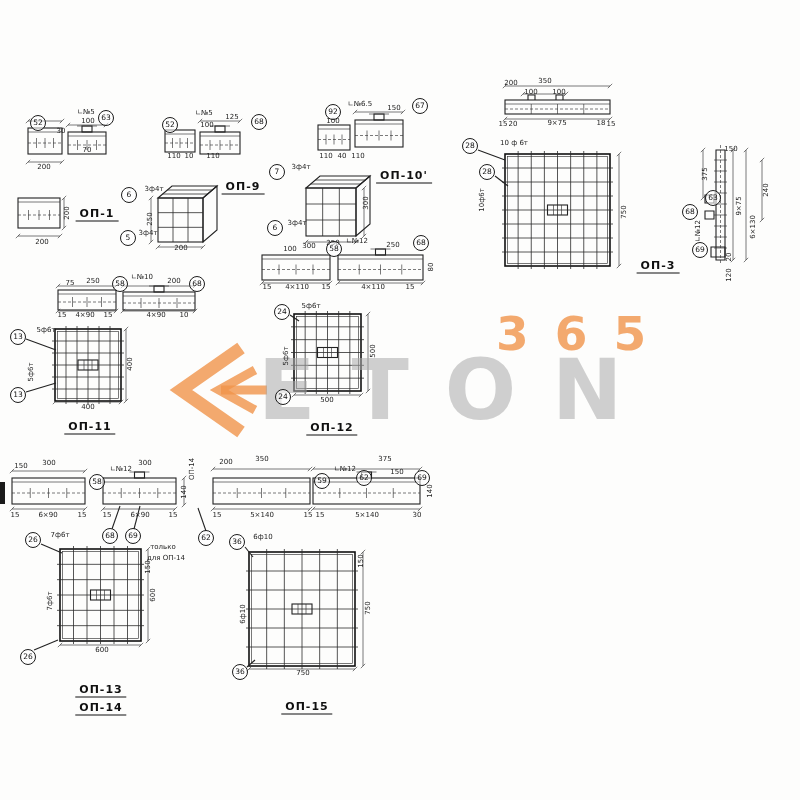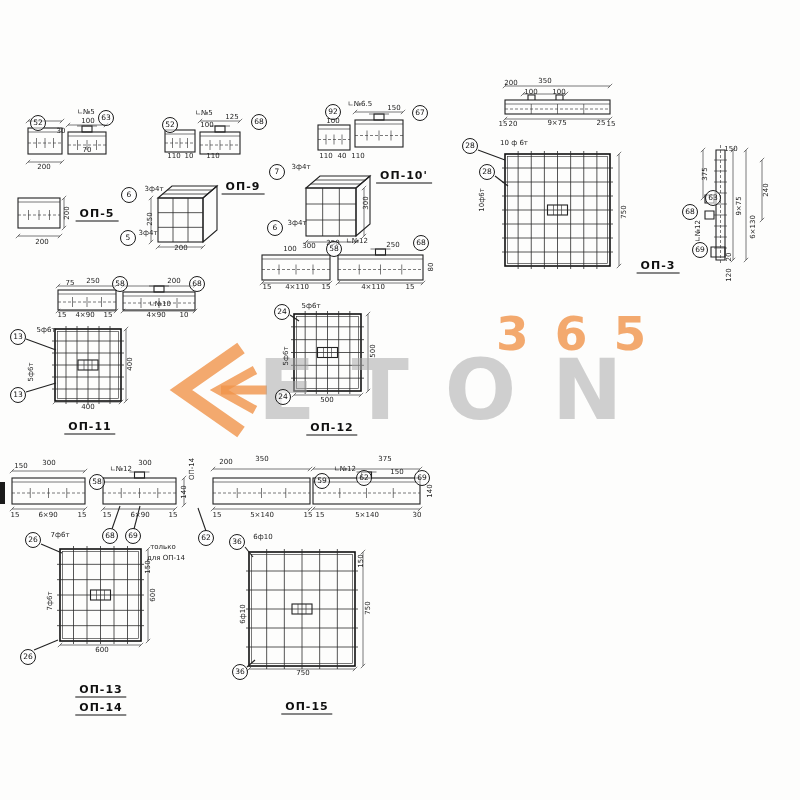--- a/index.html
+++ b/index.html
@@ -563,21 +563,21 @@
       <span class="dim" style="left: 357px; top: 241px; transform: translate(-50%, -50%);">∟№12</span>
       <span class="dim" style="left: 393px; top: 245px; transform: translate(-50%, -50%);">250</span>
       <span class="dim" style="left: 267px; top: 287px; transform: translate(-50%, -50%);">15</span>
       <span class="dim" style="left: 297px; top: 287px; transform: translate(-50%, -50%);">4×110</span>
       <span class="dim" style="left: 326px; top: 287px; transform: translate(-50%, -50%);">15</span>
       <span class="dim" style="left: 373px; top: 287px; transform: translate(-50%, -50%);">4×110</span>
       <span class="dim" style="left: 410px; top: 287px; transform: translate(-50%, -50%);">15</span>
       <span class="dim" style="left: 431px; top: 267px; transform: translate(-50%, -50%) rotate(-90deg);">80</span>
       <span class="dim" style="left: 70px; top: 283px; transform: translate(-50%, -50%);">75</span>
       <span class="dim" style="left: 93px; top: 281px; transform: translate(-50%, -50%);">250</span>
-      <span class="dim" style="left: 160px; top: 277px; transform: translate(-50%, -50%); margin-top: 27px;">∟№10</span>
+      <span class="dim" style="left: 142px; top: 277px; transform: translate(-50%, -50%);">∟№10</span>
       <span class="dim" style="left: 174px; top: 281px; transform: translate(-50%, -50%);">200</span>
       <span class="dim" style="left: 62px; top: 315px; transform: translate(-50%, -50%);">15</span>
       <span class="dim" style="left: 85px; top: 315px; transform: translate(-50%, -50%);">4×90</span>
       <span class="dim" style="left: 108px; top: 315px; transform: translate(-50%, -50%);">15</span>
       <span class="dim" style="left: 156px; top: 315px; transform: translate(-50%, -50%);">4×90</span>
       <span class="dim" style="left: 184px; top: 315px; transform: translate(-50%, -50%);">10</span>
       <span class="dim" style="left: 46px; top: 330px; transform: translate(-50%, -50%);">5ф6т</span>
       <span class="dim" style="left: 31px; top: 372px; transform: translate(-50%, -50%) rotate(-90deg);">5ф6т</span>
       <span class="dim" style="left: 130px; top: 364px; transform: translate(-50%, -50%) rotate(-90deg);">400</span>
       <span class="dim" style="left: 88px; top: 407px; transform: translate(-50%, -50%);">400</span>
@@ -585,21 +585,21 @@
       <span class="dim" style="left: 286px; top: 356px; transform: translate(-50%, -50%) rotate(-90deg);">5ф6т</span>
       <span class="dim" style="left: 373px; top: 351px; transform: translate(-50%, -50%) rotate(-90deg);">500</span>
       <span class="dim" style="left: 327px; top: 400px; transform: translate(-50%, -50%);">500</span>
       <span class="dim" style="left: 511px; top: 83px; transform: translate(-50%, -50%);">200</span>
       <span class="dim" style="left: 545px; top: 81px; transform: translate(-50%, -50%);">350</span>
       <span class="dim" style="left: 531px; top: 92px; transform: translate(-50%, -50%);">100</span>
       <span class="dim" style="left: 559px; top: 92px; transform: translate(-50%, -50%);">100</span>
       <span class="dim" style="left: 503px; top: 124px; transform: translate(-50%, -50%);">15</span>
       <span class="dim" style="left: 513px; top: 124px; transform: translate(-50%, -50%);">20</span>
       <span class="dim" style="left: 557px; top: 123px; transform: translate(-50%, -50%);">9×75</span>
-      <span class="dim" style="left: 601px; top: 123px; transform: translate(-50%, -50%);">25</span>
+      <span class="dim" style="left: 601px; top: 123px; transform: translate(-50%, -50%);">18</span>
       <span class="dim" style="left: 611px; top: 124px; transform: translate(-50%, -50%);">15</span>
       <span class="dim" style="left: 514px; top: 143px; transform: translate(-50%, -50%);">10 ф 6т</span>
       <span class="dim" style="left: 482px; top: 200px; transform: translate(-50%, -50%) rotate(-90deg);">10ф6т</span>
       <span class="dim" style="left: 624px; top: 212px; transform: translate(-50%, -50%) rotate(-90deg);">750</span>
       <span class="dim" style="left: 731px; top: 149px; transform: translate(-50%, -50%);">150</span>
       <span class="dim" style="left: 705px; top: 174px; transform: translate(-50%, -50%) rotate(-90deg);">375</span>
       <span class="dim" style="left: 739px; top: 206px; transform: translate(-50%, -50%) rotate(-90deg);">9×75</span>
       <span class="dim" style="left: 698px; top: 231px; transform: translate(-50%, -50%) rotate(-90deg);">∟№12</span>
       <span class="dim" style="left: 753px; top: 227px; transform: translate(-50%, -50%) rotate(-90deg);">6×130</span>
       <span class="dim" style="left: 766px; top: 190px; transform: translate(-50%, -50%) rotate(-90deg);">240</span>
@@ -641,21 +641,21 @@
       <span class="dim" style="left: 368px; top: 608px; transform: translate(-50%, -50%) rotate(-90deg);">750</span>
       <span class="dim" style="left: 303px; top: 673px; transform: translate(-50%, -50%);">750</span>
       <span class="dim" style="left: 243px; top: 614px; transform: translate(-50%, -50%) rotate(-90deg);">6ф10</span>
       <span class="callout" style="left: 38px; top: 123px; transform: translate(-50%, -50%);">52</span>
       <span class="callout" style="left: 106px; top: 118px; transform: translate(-50%, -50%);">63</span>
       <span class="callout" style="left: 170px; top: 125px; transform: translate(-50%, -50%);">52</span>
       <span class="callout" style="left: 259px; top: 122px; transform: translate(-50%, -50%);">68</span>
       <span class="callout" style="left: 129px; top: 195px; transform: translate(-50%, -50%);">6</span>
       <span class="callout" style="left: 128px; top: 238px; transform: translate(-50%, -50%);">5</span>
       <span class="callout" style="left: 333px; top: 112px; transform: translate(-50%, -50%);">92</span>
-      <span class="callout" style="left: 420px; top: 113px; transform: translate(-50%, -50%);">67</span>
+      <span class="callout" style="left: 420px; top: 106px; transform: translate(-50%, -50%);">67</span>
       <span class="callout" style="left: 277px; top: 172px; transform: translate(-50%, -50%);">7</span>
       <span class="callout" style="left: 275px; top: 228px; transform: translate(-50%, -50%);">6</span>
       <span class="callout" style="left: 334px; top: 249px; transform: translate(-50%, -50%);">58</span>
       <span class="callout" style="left: 421px; top: 243px; transform: translate(-50%, -50%);">68</span>
       <span class="callout" style="left: 120px; top: 284px; transform: translate(-50%, -50%);">58</span>
       <span class="callout" style="left: 197px; top: 284px; transform: translate(-50%, -50%);">68</span>
       <span class="callout" style="left: 18px; top: 337px; transform: translate(-50%, -50%);">13</span>
       <span class="callout" style="left: 18px; top: 395px; transform: translate(-50%, -50%);">13</span>
       <span class="callout" style="left: 282px; top: 312px; transform: translate(-50%, -50%);">24</span>
       <span class="callout" style="left: 283px; top: 397px; transform: translate(-50%, -50%);">24</span>
@@ -668,21 +668,21 @@
       <span class="callout" style="left: 110px; top: 536px; transform: translate(-50%, -50%);">68</span>
       <span class="callout" style="left: 133px; top: 536px; transform: translate(-50%, -50%);">69</span>
       <span class="callout" style="left: 206px; top: 538px; transform: translate(-50%, -50%);">62</span>
       <span class="callout" style="left: 322px; top: 481px; transform: translate(-50%, -50%);">59</span>
       <span class="callout" style="left: 364px; top: 478px; transform: translate(-50%, -50%);">62</span>
       <span class="callout" style="left: 422px; top: 478px; transform: translate(-50%, -50%);">69</span>
       <span class="callout" style="left: 33px; top: 540px; transform: translate(-50%, -50%);">26</span>
       <span class="callout" style="left: 28px; top: 657px; transform: translate(-50%, -50%);">26</span>
       <span class="callout" style="left: 237px; top: 542px; transform: translate(-50%, -50%);">36</span>
       <span class="callout" style="left: 240px; top: 672px; transform: translate(-50%, -50%);">36</span>
-      <span class="title" style="left: 97px; top: 214px; transform: translate(-50%, -50%);">ОП-5</span>
+      <span class="title" style="left: 97px; top: 214px; transform: translate(-50%, -50%);">ОП-1</span>
       <span class="title" style="left: 243px; top: 187px; transform: translate(-50%, -50%);">ОП-9</span>
       <span class="title" style="left: 404px; top: 176px; transform: translate(-50%, -50%);">ОП-10'</span>
       <span class="title" style="left: 90px; top: 427px; transform: translate(-50%, -50%);">ОП-11</span>
       <span class="title" style="left: 332px; top: 428px; transform: translate(-50%, -50%);">ОП-12</span>
       <span class="title" style="left: 658px; top: 266px; transform: translate(-50%, -50%);">ОП-3</span>
       <span class="title" style="left: 101px; top: 690px; transform: translate(-50%, -50%);">ОП-13</span>
       <span class="title" style="left: 101px; top: 708px; transform: translate(-50%, -50%);">ОП-14</span>
       <span class="title" style="left: 307px; top: 707px; transform: translate(-50%, -50%);">ОП-15</span>
     </div>
 </div>

